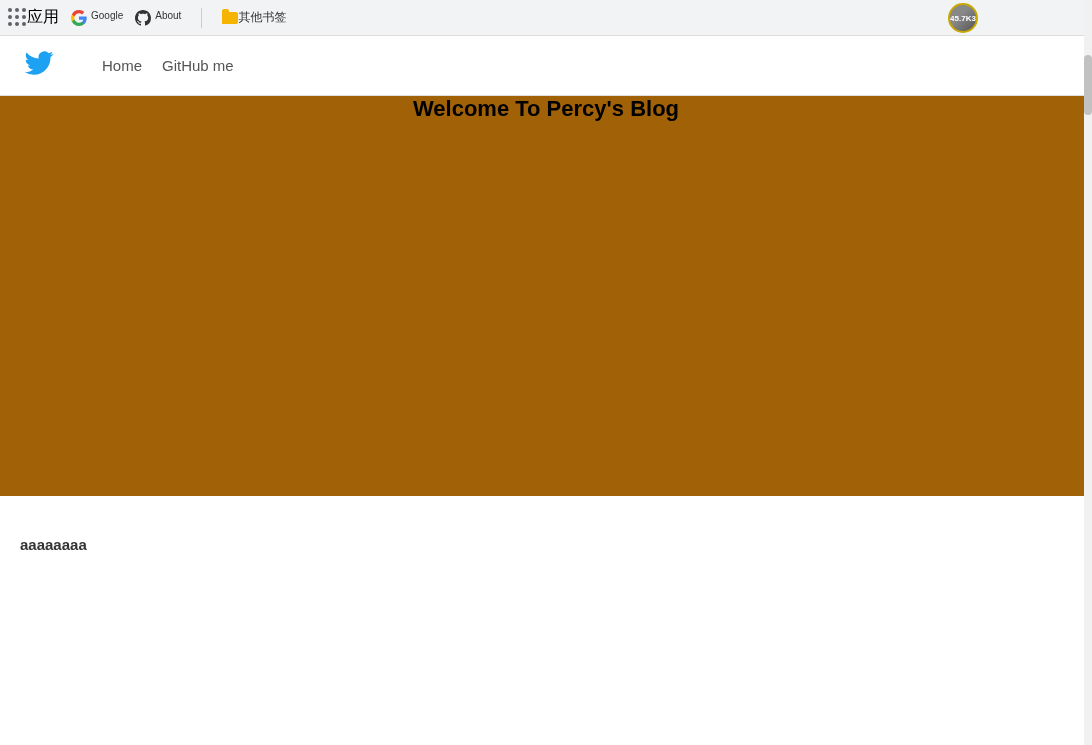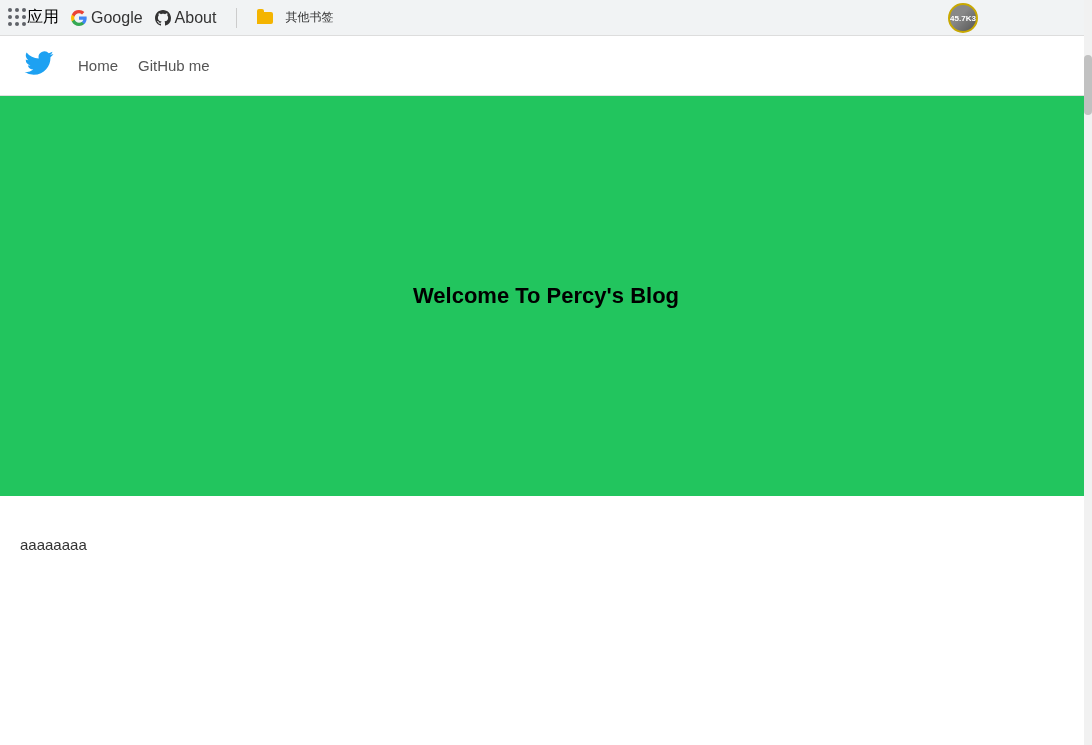--- a/index.html
+++ b/index.html
@@ -48,23 +48,23 @@
 
     .apps-grid span {
       width: 4px;
       height: 4px;
       background: #5f6368;
       border-radius: 50%;
     }
 
     .bookmark-item {
       display: flex;
-      align-items: center;
+      align-items: flex-start;
       gap: 4px;
-      font-size: 16px;
+      font-size: 10px;
       color: #333;
       cursor: pointer;
     }
 
     .google-g {
       width: 16px;
       height: 16px;
     }
 
     .github-icon {
@@ -76,21 +76,21 @@
     .divider-v {
       width: 1px;
       height: 20px;
       background: #ccc;
       margin: 0 8px;
     }
 
     .other-bookmarks {
       display: flex;
       align-items: center;
-      gap: 12px;
+      gap: 0;
       font-size: 12px;
       color: #333;
       cursor: pointer;
     }
 
     .bookmark-folder-icon {
       width: 16px;
       height: 12px;
       background: #f4b400;
       border-radius: 0 2px 2px 0;
@@ -145,50 +145,52 @@
 
     .twitter-logo {
       color: #1da1f2;
       font-size: 28px;
     }
 
     .nav-links {
       display: flex;
       align-items: center;
       gap: 20px;
+      margin-left: 24px;
     }
 
     .nav-link {
       font-size: 15px;
       color: #555;
       cursor: pointer;
       text-decoration: none;
     }
 
     
     .hero-section {
       width: 100%;
       height: 400px;
-      background: #22c55e;
-      display: flex;
-      align-items: center;
+      background: #a16207;
+      display: flex;
+      align-items: flex-start;
       justify-content: center;
     }
 
     .hero-title {
       font-size: 22px;
       font-weight: bold;
       color: #000;
     }
 
     
     .main-content {
       background: #fff;
       padding: 40px 20px;
       min-height: 200px;
+      font-weight: bold;
     }
 
     .content-text {
       font-size: 15px;
       color: #333;
     }
 
     
     .scrollbar-track {
       position: fixed;

